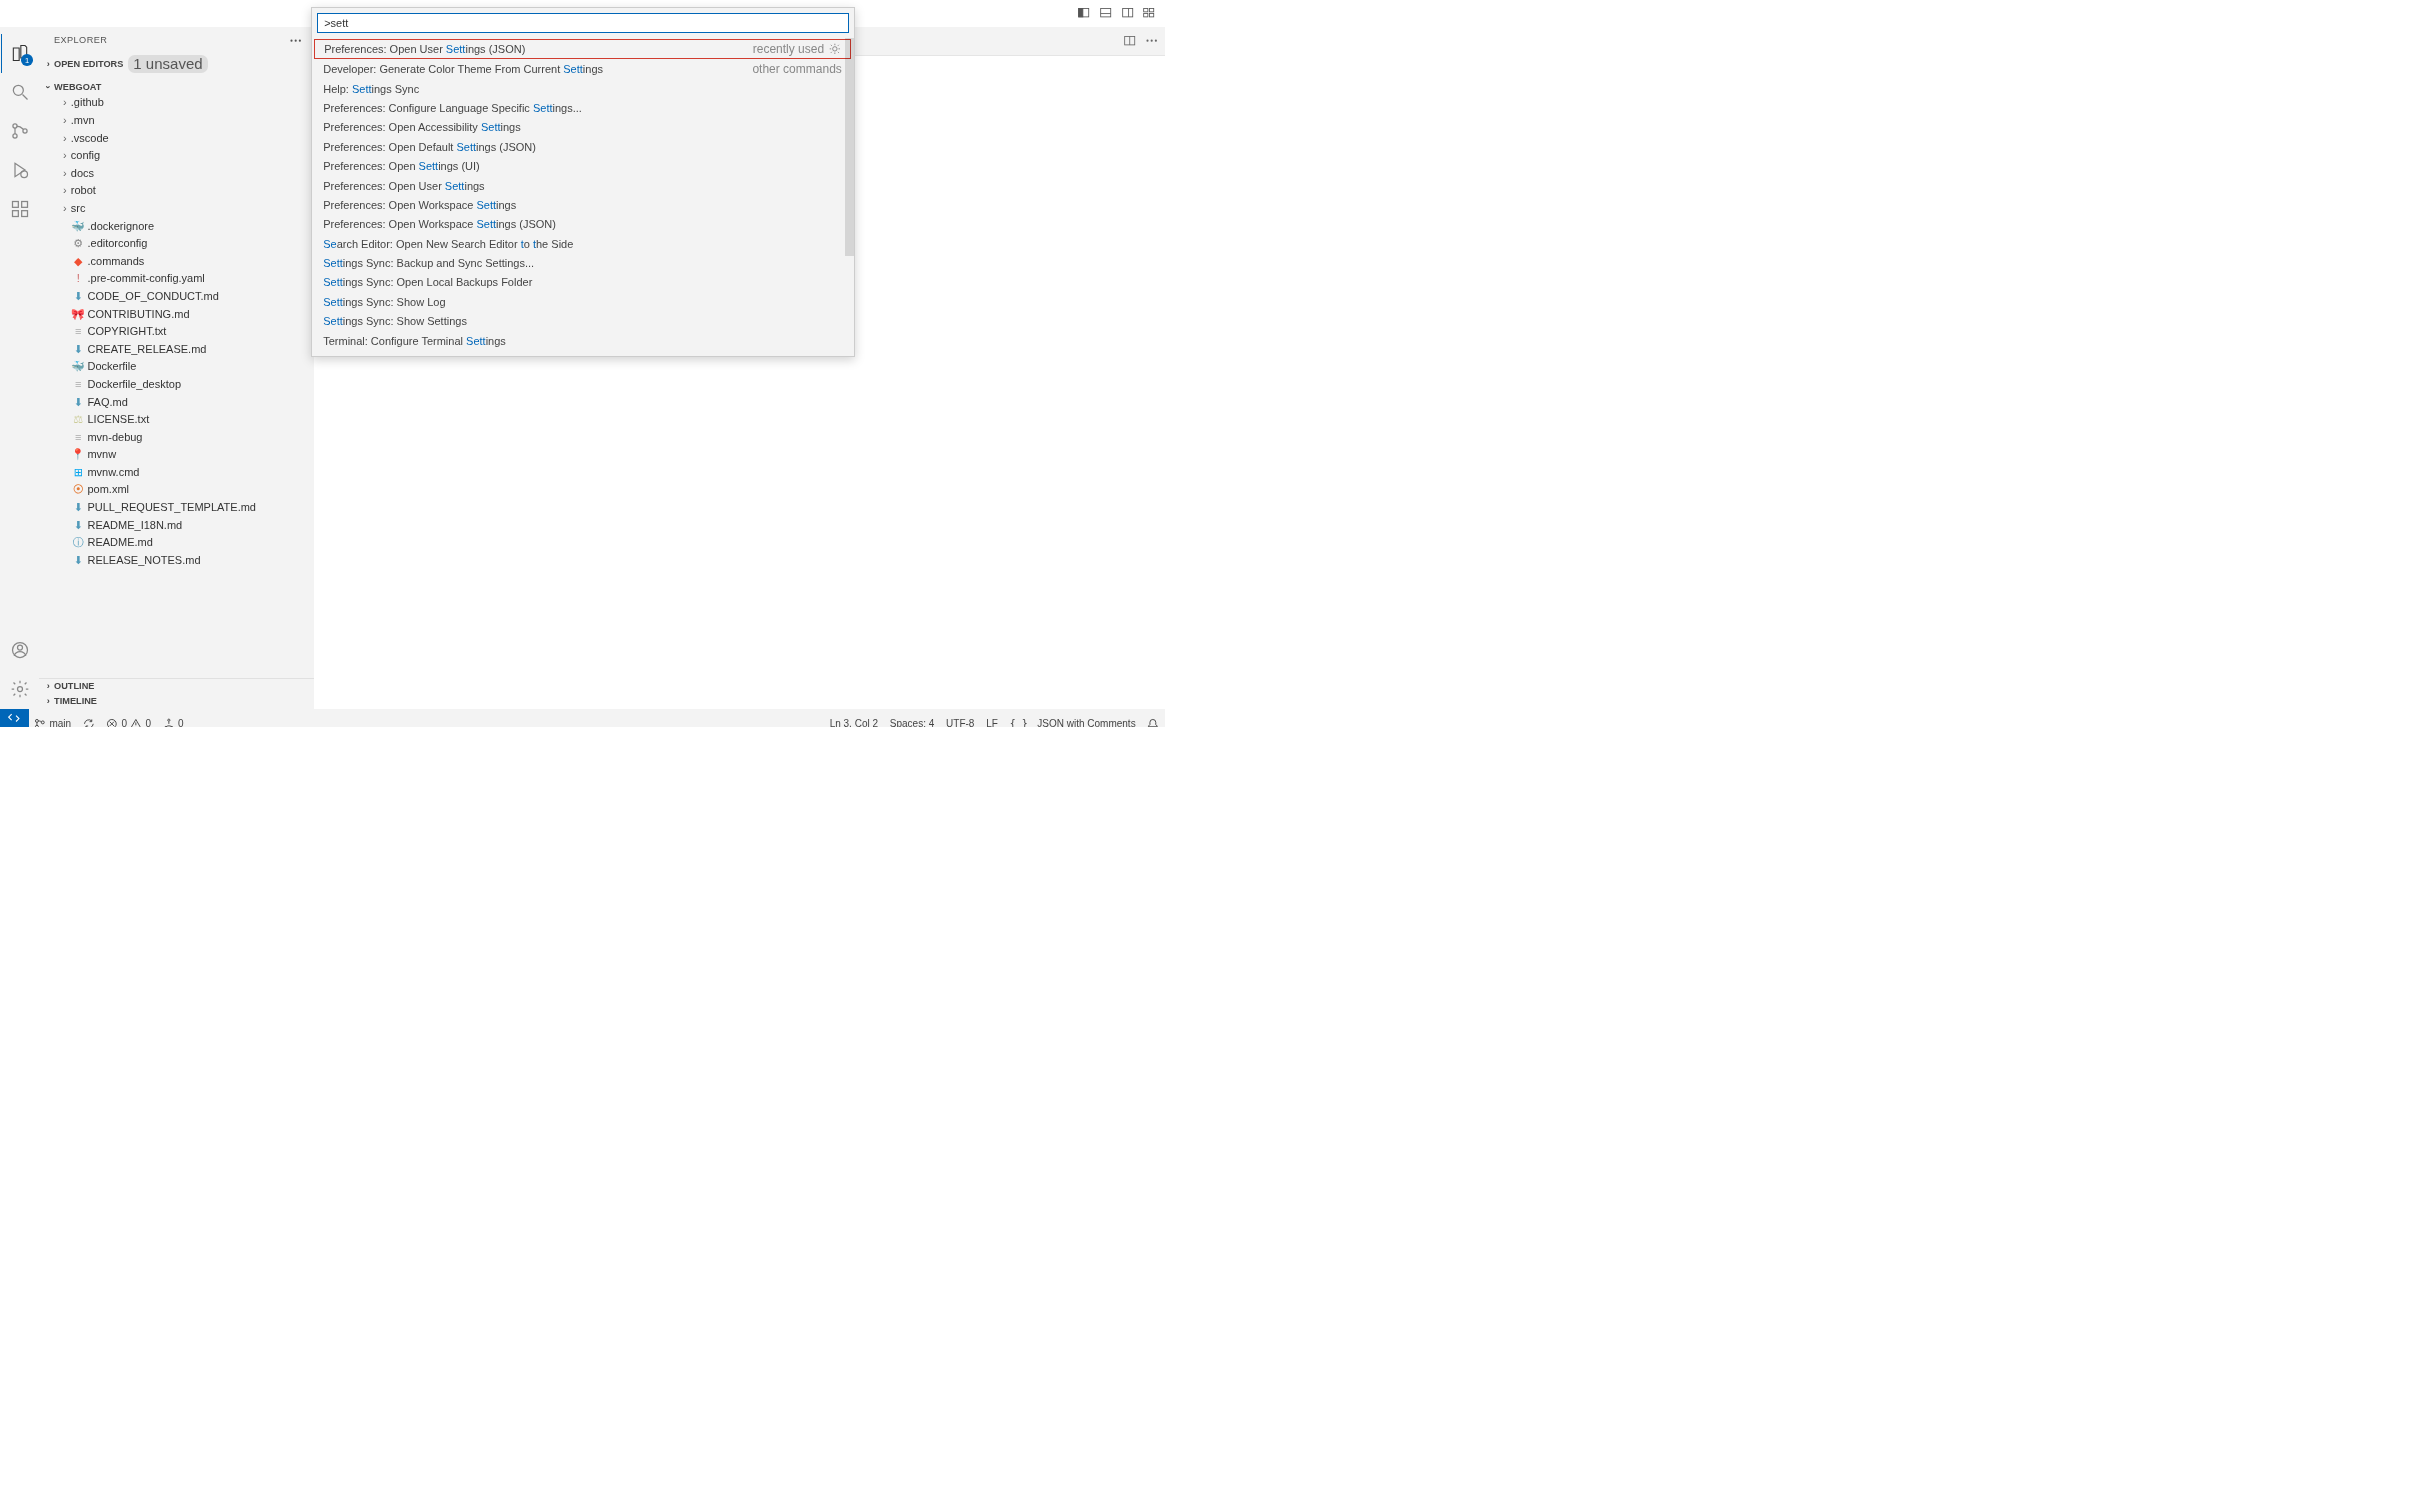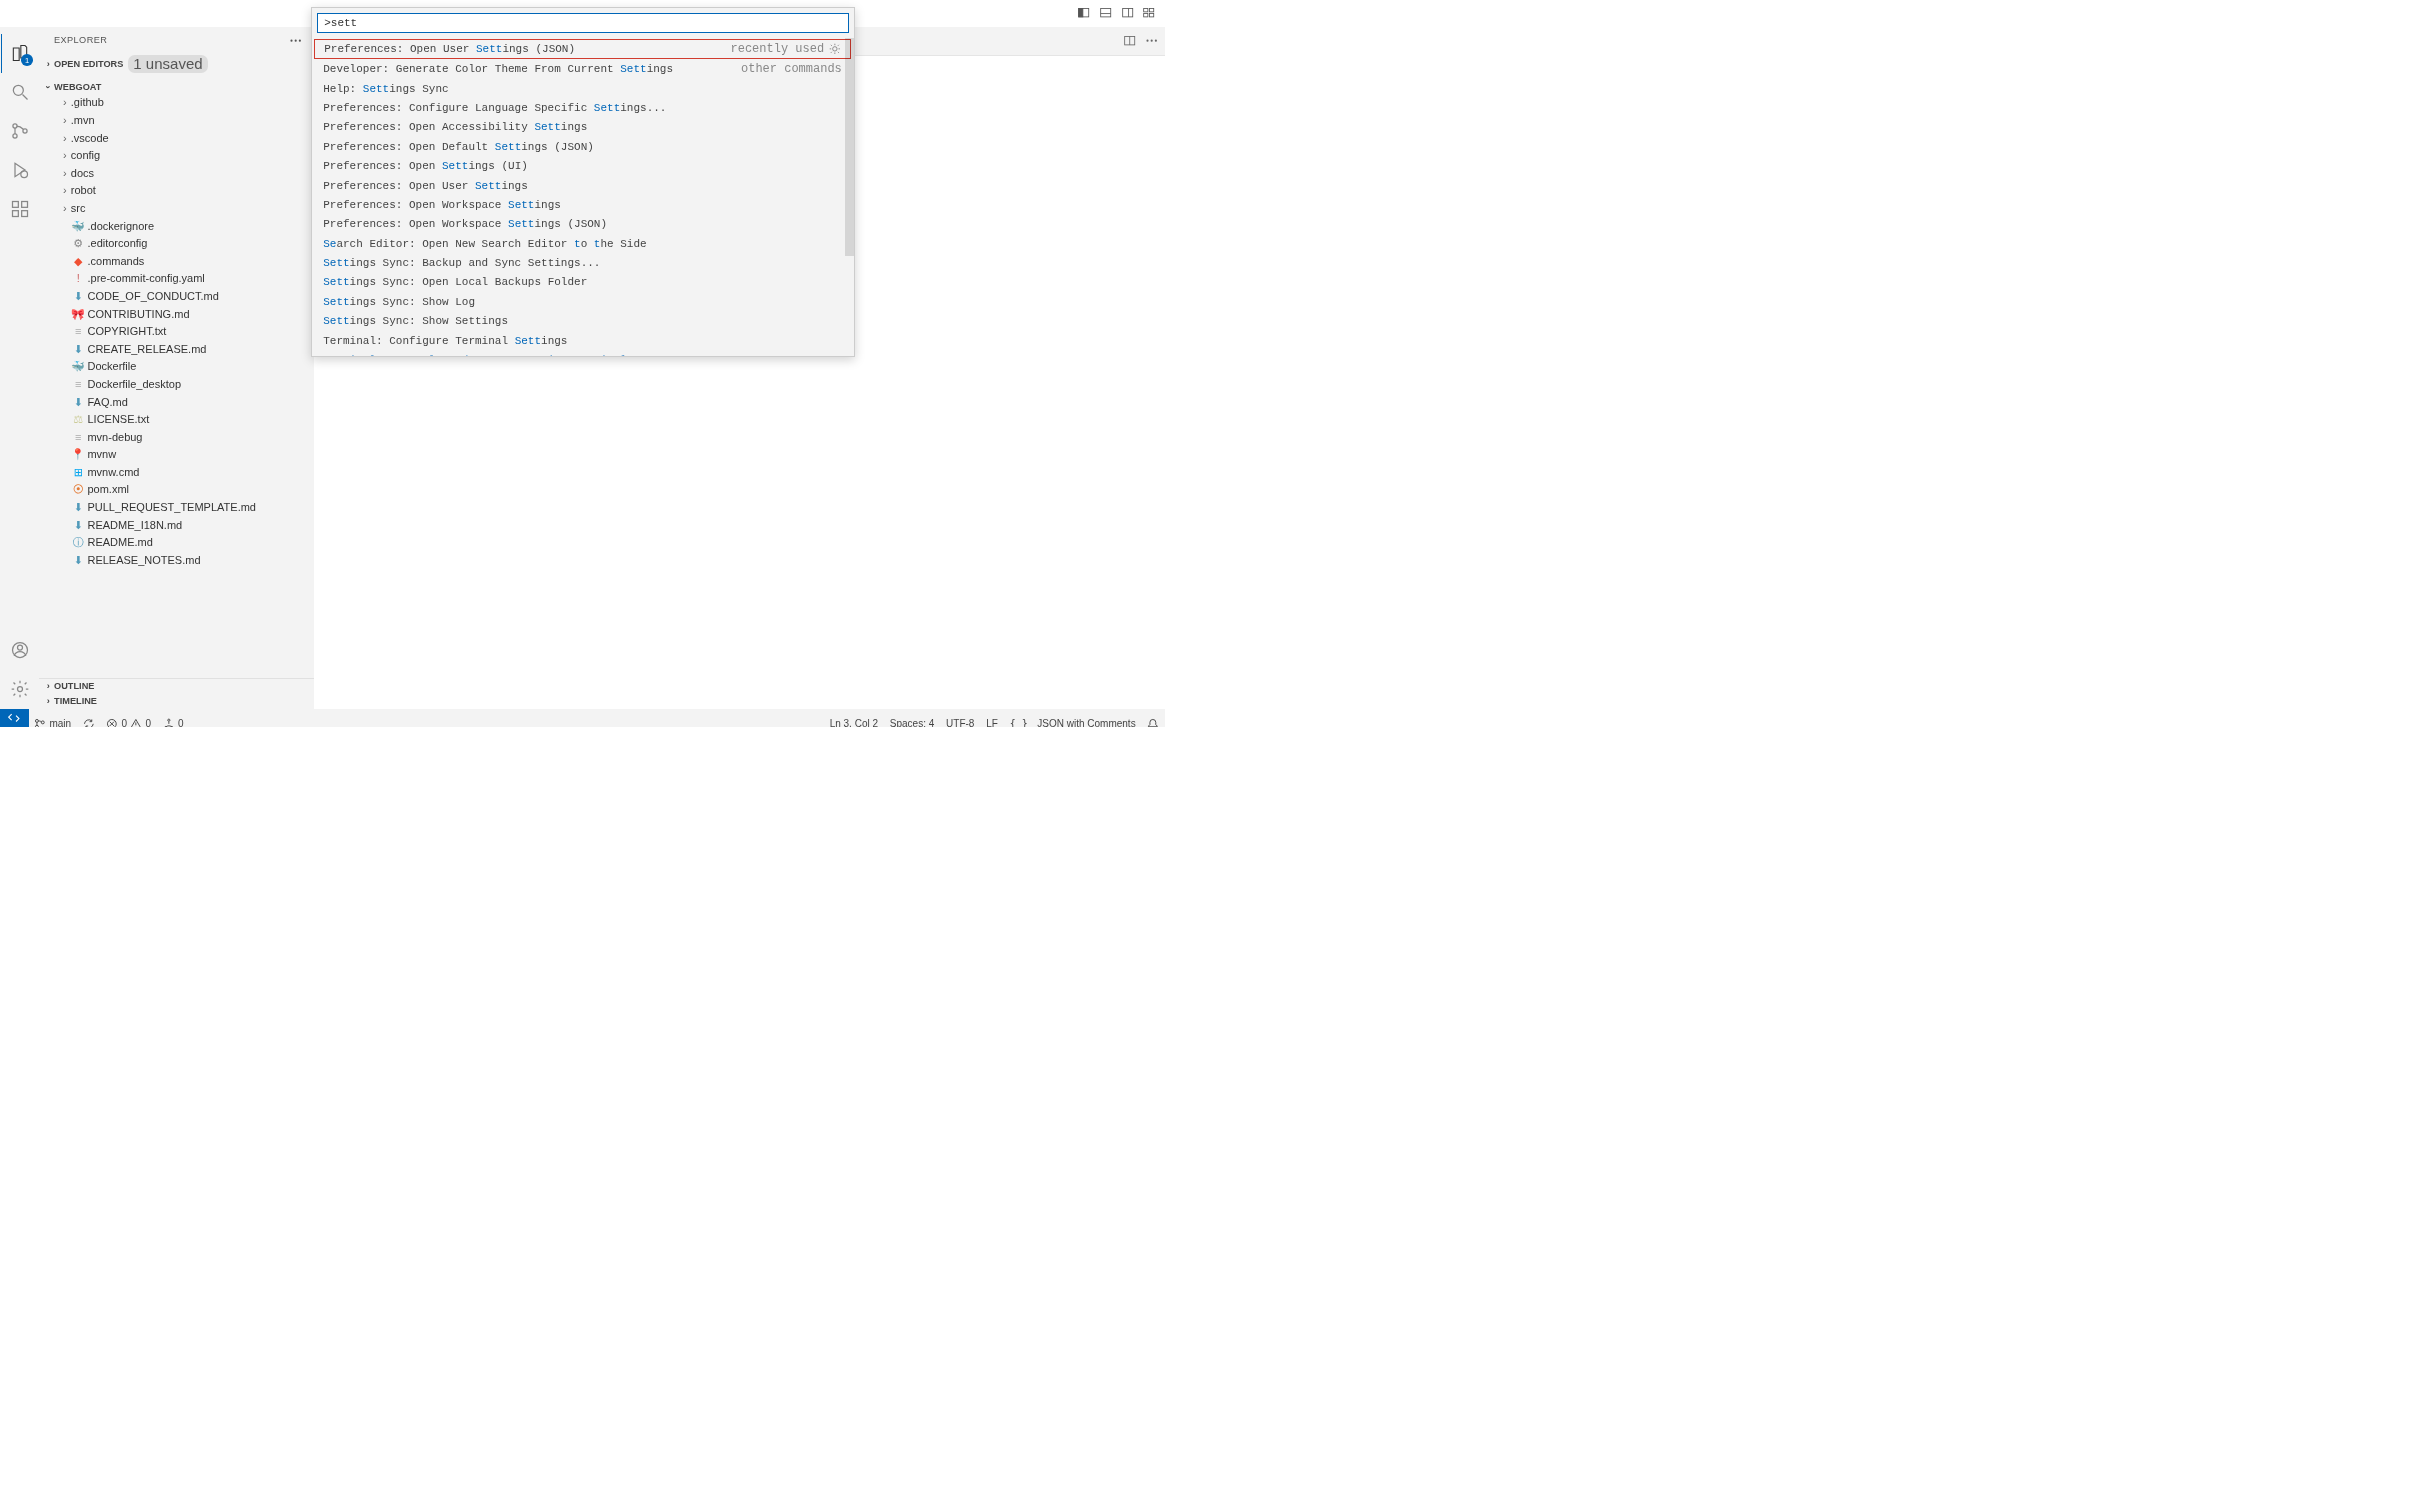--- a/index.html
+++ b/index.html
@@ -203,21 +203,20 @@
   position: absolute;
   top: 6.7px;
   left: 50%;
   transform: translateX(-50%);
   width: 544px;
   background: #f3f3f3;
   box-shadow: 0 3.4px 10px rgba(0,0,0,0.18);
   border: 0.8px solid #ccc;
   z-index: 100;
   font-size: 11px;
-  font-family: Liberation Mono, monospace;
 }
 .palette-input {
   margin: 5px;
   border: 0.8px solid #0066b8;
   background: #fff;
   padding: 3.4px 6.7px;
   font-size: 11px;
   color: #333;
   width: calc(100% - 10px);
   outline: none;

